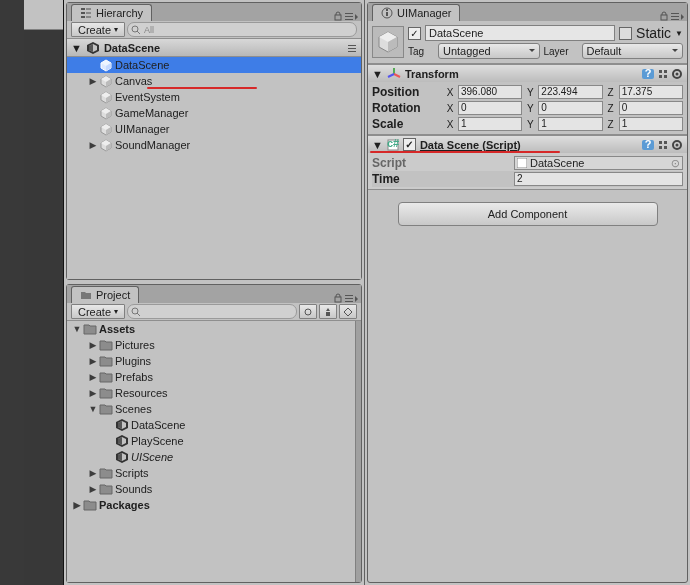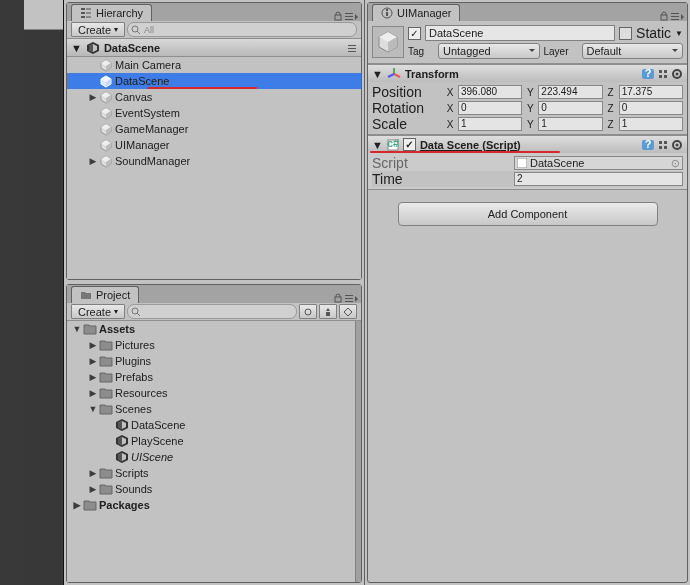--- a/index.html
+++ b/index.html
@@ -32,21 +32,21 @@
   .ins-row{display:flex;align-items:center;gap:4px;}
   .cube{width:32px;height:32px;background:#bbb;border:1px solid #888;display:flex;align-items:center;justify-content:center;}
   .namefield{flex:1;height:16px;border:1px solid #808080;background:#e6e6e6;padding:0 3px;}
   .chk{width:13px;height:13px;border:1px solid #666;background:#eee;display:flex;align-items:center;justify-content:center;font-size:10px;}
   .dd{height:16px;border:1px solid #808080;border-radius:3px;background:linear-gradient(#e8e8e8,#c8c8c8);padding:0 14px 0 4px;display:flex;align-items:center;font-size:10px;position:relative;}
   .dd:after{content:'';position:absolute;right:4px;top:5px;border:3px solid transparent;border-top-color:#444;}
   .comp{border:1px solid #8e8e8e;border-left:none;border-right:none;background:#c2c2c2;}
   .comp-h{height:17px;background:linear-gradient(#dedede,#bcbcbc);display:flex;align-items:center;padding:0 4px;gap:4px;font-weight:bold;position:relative;}
   .comp-body{padding:2px 4px;}
   .proprow{display:flex;align-items:center;height:16px;gap:2px;}
-  .lbl{width:70px;font-size:14px;}
+  .lbl{width:70px;font-size:12px;font-weight:bold;}
   .axislbl{width:12px;font-size:10px;text-align:center;}
   .numfield{flex:1;height:14px;border:1px solid #888;background:#e4e4e4;padding:0 2px;font-size:10px;min-width:0;overflow:hidden;white-space:nowrap;}
   .scriptfield{flex:1;height:14px;border:1px solid #888;background:#d6d6d6;padding:0 2px;font-size:10px;display:flex;align-items:center;gap:3px;color:#666;}
   .addcomp{margin:12px auto;width:260px;height:24px;border:1px solid #808080;border-radius:4px;background:linear-gradient(#eaeaea,#c8c8c8);display:flex;align-items:center;justify-content:center;cursor:pointer;}
   .miniic{width:12px;height:12px;}
   .hopts{display:flex;align-items:center;gap:2px;margin-left:auto;}
   svg{display:block;}
 </style>
 </head>
 <body>
@@ -106,31 +106,20 @@
           </svg>
         <span>DataScene</span>
         <svg width="10" height="10" style="margin-left:auto">
             <rect x="1" y="2" width="8" height="1" fill="#555"></rect>
             <rect x="1" y="5" width="8" height="1" fill="#555"></rect>
             <rect x="1" y="8" width="8" height="1" fill="#555"></rect>
           </svg>
       </div>
       <div class="tree" id="hierarchy-tree" style="position:relative;">
         <div class="underline" style="top:30px;left:80px;width:110px;"></div>
-      <div class="row" style="padding-left: 20px;">
-            <span class="fold"></span>
-            <span class="ico">
-              <svg width="14" height="14" viewBox="0 0 14 14">
-                <polygon points="7,2 12,5 12,10 7,13 2,10 2,5" fill="#ddd" stroke="#999"></polygon>
-                <polygon points="7,2 12,5 7,8 2,5" fill="#eee"></polygon>
-                <polygon points="7,8 12,5 12,10 7,13" fill="#bbb"></polygon>
-              </svg>
-            </span>
-            <span>Main Camera</span>
-          </div>
           <div class="row sel" style="padding-left: 20px;">
             <span class="fold"></span>
             <span class="ico">
               <svg width="14" height="14" viewBox="0 0 14 14">
                 <polygon points="7,2 12,5 12,10 7,13 2,10 2,5" fill="#dde9ff" stroke="#fff"></polygon>
                 <polygon points="7,2 12,5 7,8 2,5" fill="#eef5ff"></polygon>
                 <polygon points="7,8 12,5 12,10 7,13" fill="#c5d9ff"></polygon>
               </svg>
             </span>
             <span>DataScene</span>

